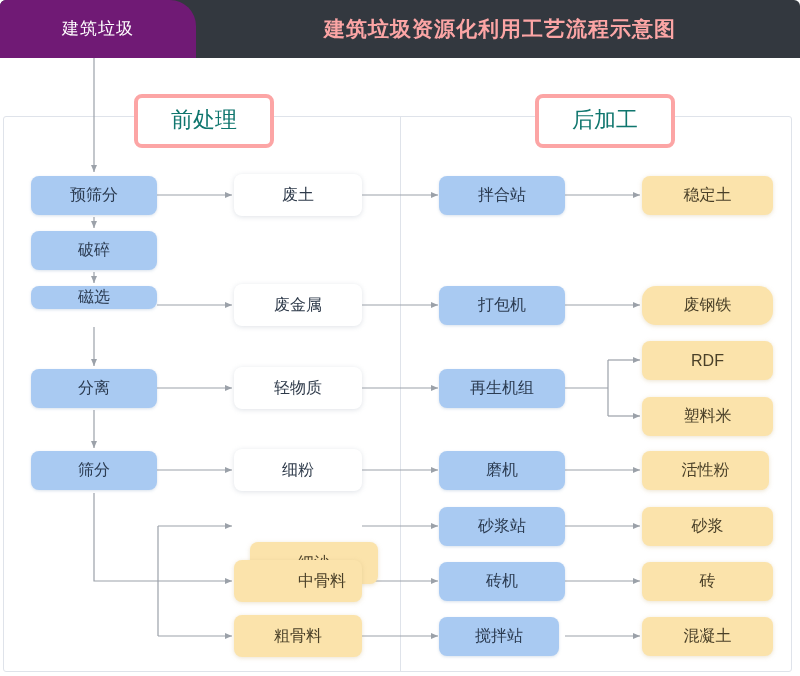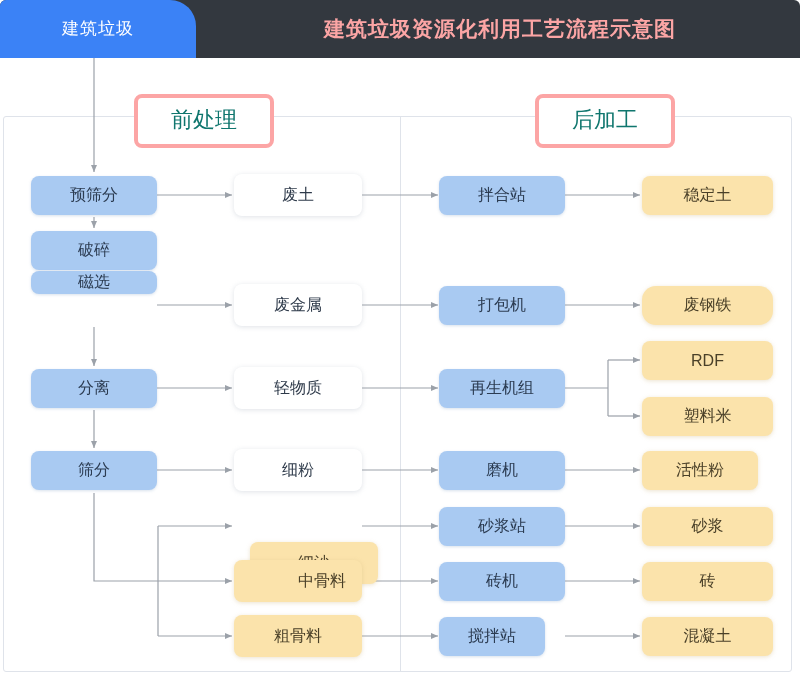--- a/index.html
+++ b/index.html
@@ -42,21 +42,21 @@
     font-weight: bold;
     letter-spacing: 1px;
     white-space: nowrap;
   }
   .header-tab {
     position: absolute;
     left: 0;
     top: 0;
     width: 196px;
     height: 58px;
-    background: #3b82f6;
+    background: #701a75;
     border-radius: 6px 26px 0 0;
     color: #ffffff;
     font-size: 17px;
     font-weight: normal;
     line-height: 58px;
     text-align: center;
     letter-spacing: 1px;
     z-index: 3;
   }
 
@@ -195,42 +195,42 @@
       <path d="M608,360 L640,360" marker-end="url(#ah)"></path>
       <path d="M608,416 L640,416" marker-end="url(#ah)"></path>
     </g>
   </svg>
 
   <div class="section-chip chip-pre">前处理</div>
   <div class="section-chip chip-post">后加工</div>
 
   <div class="node blue" style="left:31px;  top:176px; width:126px; height:39px;">预筛分</div>
   <div class="node blue" style="left:31px;  top:231px; width:126px; height:39px;">破碎</div>
-  <div class="node blue" style="left:31px;  top:271px; width:126px; height:23px;">磁选</div>
+  <div class="node blue" style="left:31px;  top:286px; width:126px; height:23px;">磁选</div>
   <div class="node blue" style="left:31px;  top:369px; width:126px; height:39px;">分离</div>
   <div class="node blue" style="left:31px;  top:451px; width:126px; height:39px;">筛分</div>
 
   <div class="node white" style="left:234px; top:174px; width:128px; height:42px;">废土</div>
   <div class="node white" style="left:234px; top:284px; width:128px; height:42px;">废金属</div>
   <div class="node white" style="left:234px; top:449px; width:128px; height:42px;">细粉</div>
   <div class="node white" style="left:234px; top:367px; width:128px; height:42px;">轻物质</div>
   <div class="node yellow" style="left:250px; top:505px; width:128px; height:42px;margin-top:37px;">细沙</div>
   <div class="node yellow" style="left:234px; top:560px; width:128px; height:42px;padding-left:48px;">中骨料</div>
   <div class="node yellow" style="left:234px; top:615px; width:128px; height:42px;">粗骨料</div>
 
   <div class="node blue" style="left:439px; top:176px; width:126px; height:39px;">拌合站</div>
   <div class="node blue" style="left:439px; top:286px; width:126px; height:39px;">打包机</div>
   <div class="node blue" style="left:439px; top:369px; width:126px; height:39px;">再生机组</div>
   <div class="node blue" style="left:439px; top:451px; width:126px; height:39px;">磨机</div>
   <div class="node blue" style="left:439px; top:507px; width:126px; height:39px;">砂浆站</div>
   <div class="node blue" style="left:439px; top:562px; width:126px; height:39px;">砖机</div>
-  <div class="node blue" style="left:439px; top:617px; width:106px; height:39px;">搅拌站</div>
+  <div class="node blue" style="left:439px; top:617px; width:120px; height:39px;">搅拌站</div>
 
   <div class="node yellow" style="left:642px; top:176px; width:131px; height:39px;">稳定土</div>
   <div class="node yellow" style="left:642px; top:286px; width:131px; height:39px;border-radius:14px;">废钢铁</div>
   <div class="node yellow" style="left:642px; top:341px; width:131px; height:39px;">RDF</div>
   <div class="node yellow" style="left:642px; top:397px; width:131px; height:39px;">塑料米</div>
-  <div class="node yellow" style="left:642px; top:451px; width:116px; height:39px;">活性粉</div>
+  <div class="node yellow" style="left:642px; top:451px; width:127px; height:39px;">活性粉</div>
   <div class="node yellow" style="left:642px; top:507px; width:131px; height:39px;">砂浆</div>
   <div class="node yellow" style="left:642px; top:562px; width:131px; height:39px;">砖</div>
   <div class="node yellow" style="left:642px; top:617px; width:131px; height:39px;">混凝土</div>
 
 </div>
 
 </body></html>

